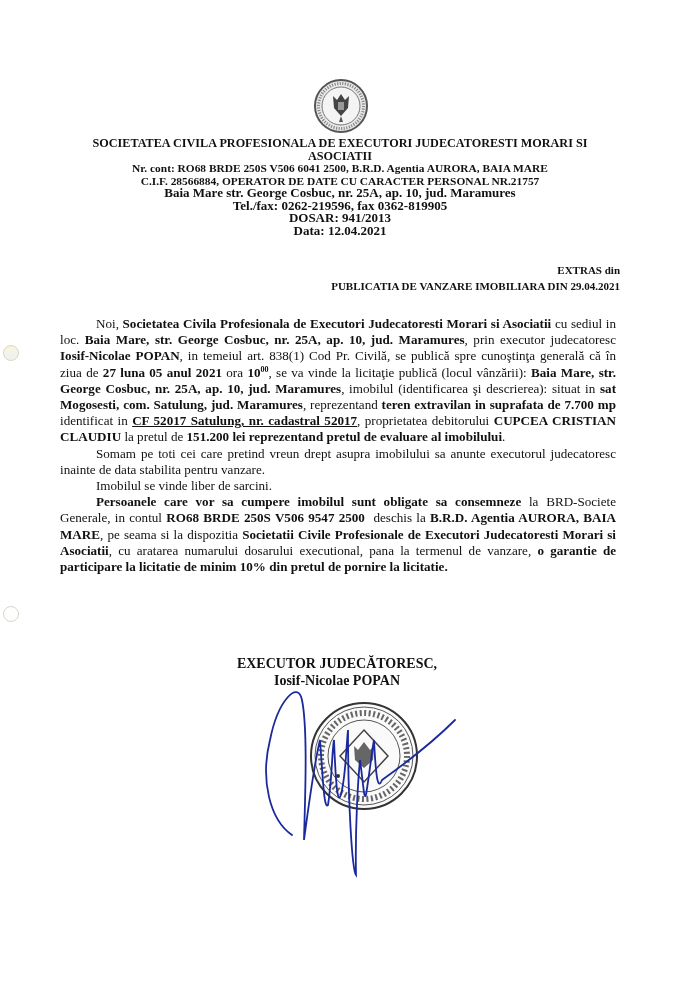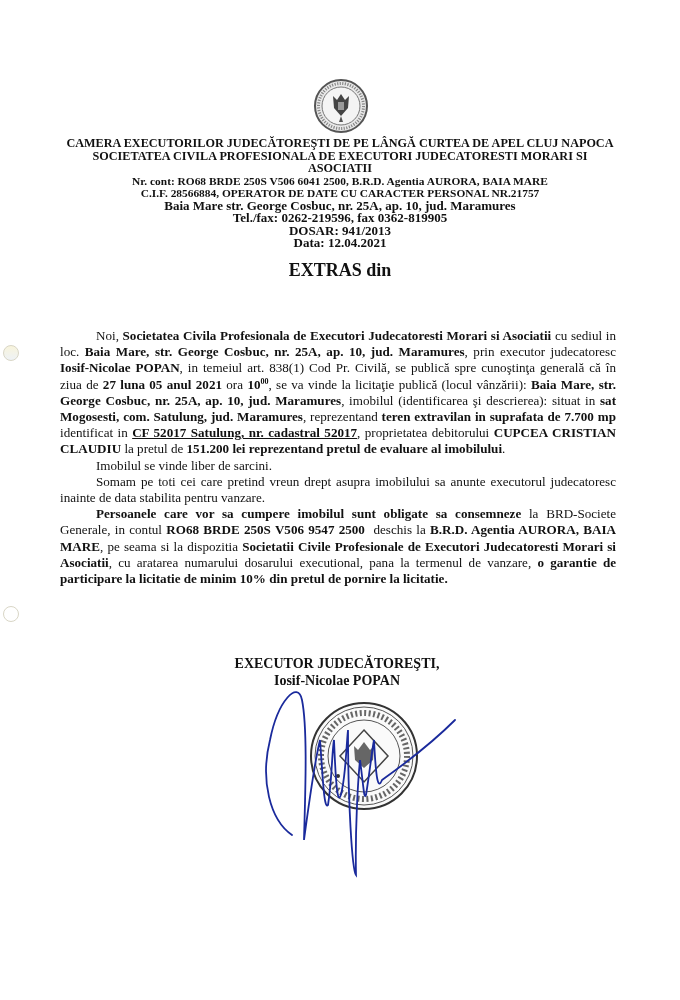--- a/index.html
+++ b/index.html
@@ -5,23 +5,23 @@
   html, body { margin: 0; padding: 0; background: #ffffff; }
   body { width: 680px; height: 1000px; position: relative; overflow: hidden;
          font-family: "Liberation Serif", serif; color: #111; }
   .page { position: absolute; left: 0; top: 0; width: 680px; height: 1000px; }
   .emblem { position: absolute; left: 313px; top: 78px; width: 56px; height: 56px; }
   .header { position: absolute; left: 60px; top: 137px; width: 560px; text-align: center;
             font-weight: bold; font-size: 11.4px; line-height: 12.5px; }
   .header .l1, .header .l2 { font-size: 12.2px; }
   .header .l3 { font-size: 11.4px; }
   .header .small { font-size: 13px; }
-  .title { position: absolute; left: 60px; top: 263px; width: 560px; text-align: center;
-           font-weight: bold; font-size: 18px; line-height: 15.5px; }
-  .body { position: absolute; left: 60px; top: 328px; width: 556px; font-size: 13.1px;
+  .title { position: absolute; left: 60px; top: 263px; width: 560px; text-align: right;
+           font-weight: bold; font-size: 11px; line-height: 15.5px; }
+  .body { position: absolute; left: 60px; top: 316px; width: 556px; font-size: 13.1px;
           line-height: 16.2px; text-align: justify; }
   .body p { margin: 0; text-indent: 36px; }
   .body b { font-weight: bold; }
   .body u { text-decoration: underline; }
   .body sup { font-size: 8px; line-height: 0; }
   .sig-block { position: absolute; left: 222px; top: 655px; width: 230px; text-align: center;
                font-weight: bold; font-size: 14px; line-height: 17px; }
   .stamp { position: absolute; left: 308px; top: 700px; width: 112px; height: 112px; }
   .signature { position: absolute; left: 260px; top: 680px; width: 200px; height: 200px; }
   .margin-mark { position: absolute; width: 14px; height: 14px; border: 1px solid #d9d6c6;
@@ -37,43 +37,43 @@
   <svg class="emblem" viewBox="0 0 56 56">
     <circle cx="28" cy="28" r="26" fill="#e9e9e9" stroke="#555" stroke-width="2"></circle>
     <circle cx="28" cy="28" r="19" fill="#f4f4f4" stroke="#777" stroke-width="1"></circle>
     <circle cx="28" cy="28" r="22.5" fill="none" stroke="#888" stroke-width="3" stroke-dasharray="1.2 1.4"></circle>
     <path d="M20 18 L24 22 L28 16 L32 22 L36 18 L35 30 L28 38 L21 30 Z" fill="#444"></path>
     <rect x="25" y="24" width="6" height="8" fill="#999"></rect>
     <path d="M28 38 L26 44 L30 44 Z" fill="#555"></path>
   </svg>
 
   <div class="header">
-    <div class="l1">CAMERA EXECUTORILOR JUDECĂTOREŞTI DE PE LÂNGĂ CURTEA DE APEL CLUJ NAPOCA</div>
     <div class="l2">SOCIETATEA CIVILA PROFESIONALA DE EXECUTORI JUDECATORESTI MORARI SI ASOCIATII</div>
     <div class="l3">Nr. cont: RO68 BRDE 250S V506 6041 2500, B.R.D. Agentia AURORA, BAIA MARE</div>
     <div class="l3">C.I.F.  28566884, OPERATOR DE DATE CU CARACTER PERSONAL NR.21757</div>
     <div class="small">Baia Mare str. George Cosbuc, nr. 25A, ap. 10, jud. Maramures</div>
     <div class="small">Tel./fax: 0262-219596, fax 0362-819905</div>
     <div class="small">DOSAR: 941/2013</div>
     <div class="small">Data: 12.04.2021</div>
   </div>
 
   <div class="title">
     <div>EXTRAS din</div>
+    <div>PUBLICATIA DE VANZARE IMOBILIARA DIN 29.04.2021</div>
   </div>
 
   <div class="body">
     <p><span>Noi, </span><b>Societatea Civila Profesionala de Executori Judecatoresti Morari si Asociatii</b><span> cu sediul in loc. </span><b>Baia Mare, str. George Cosbuc, nr. 25A, ap. 10, jud. Maramures</b><span>, prin executor judecatoresc </span><b>Iosif-Nicolae POPAN</b><span>, in temeiul art. 838(1) Cod Pr. Civilă, se publică spre cunoştinţa generală că în ziua de </span><b>27 luna 05 anul 2021</b><span> ora </span><b><span>10</span><sup>00</sup></b><span>, se va vinde la licitaţie publică (locul vânzării): </span><b>Baia Mare, str. George Cosbuc, nr. 25A, ap. 10, jud. Maramures</b><span>, imobilul (identificarea şi descrierea): situat in </span><b>sat Mogosesti, com. Satulung, jud. Maramures</b><span>, reprezentand </span><b>teren extravilan in suprafata de 7.700 mp</b><span> identificat in </span><b><u>CF 52017 Satulung, nr. cadastral 52017</u></b><span>, proprietatea debitorului </span><b>CUPCEA CRISTIAN CLAUDIU</b><span> la pretul de </span><b>151.200 lei reprezentand pretul de evaluare al imobilului</b><span>.</span></p>
+    <p>Somam pe toti cei care pretind vreun drept asupra imobilului sa anunte executorul judecatoresc inainte de data stabilita pentru vanzare.</p>
     <p>Imobilul se vinde liber de sarcini.</p>
-    <p>Somam pe toti cei care pretind vreun drept asupra imobilului sa anunte executorul judecatoresc inainte de data stabilita pentru vanzare.</p>
     <p><b>Persoanele care vor sa cumpere imobilul sunt obligate sa consemneze</b><span> la BRD-Societe Generale, in contul </span><b>RO68 BRDE 250S V506 9547 2500</b><span style="white-space:pre-wrap">  deschis la </span><b>B.R.D. Agentia AURORA, BAIA MARE</b><span>, pe seama si la dispozitia </span><b>Societatii Civile Profesionale de Executori Judecatoresti Morari si Asociatii</b><span>, cu aratarea numarului dosarului executional, pana la termenul de vanzare, </span><b>o garantie de participare la licitatie de minim 10% din pretul de pornire la licitatie.</b></p>
   </div>
 
   <div class="sig-block">
-    <div>EXECUTOR JUDECĂTOREŞTI,</div>
+    <div>EXECUTOR JUDECĂTORESC,</div>
     <div>Iosif-Nicolae POPAN</div>
   </div>
 
   <svg class="stamp" viewBox="0 0 112 112">
     <circle cx="56" cy="56" r="53" fill="#fafafa" stroke="#333" stroke-width="2"></circle>
     <circle cx="56" cy="56" r="49" fill="none" stroke="#555" stroke-width="1"></circle>
     <circle cx="56" cy="56" r="36" fill="none" stroke="#555" stroke-width="1"></circle>
     <circle cx="56" cy="56" r="43" fill="none" stroke="#666" stroke-width="6" stroke-dasharray="2 2.5"></circle>
     <path d="M56 30 L80 56 L56 82 L32 56 Z" fill="none" stroke="#444" stroke-width="1.5"></path>
     <path d="M46 46 L50 50 L56 42 L62 50 L66 46 L65 60 L56 68 L47 60 Z" fill="#666"></path>

